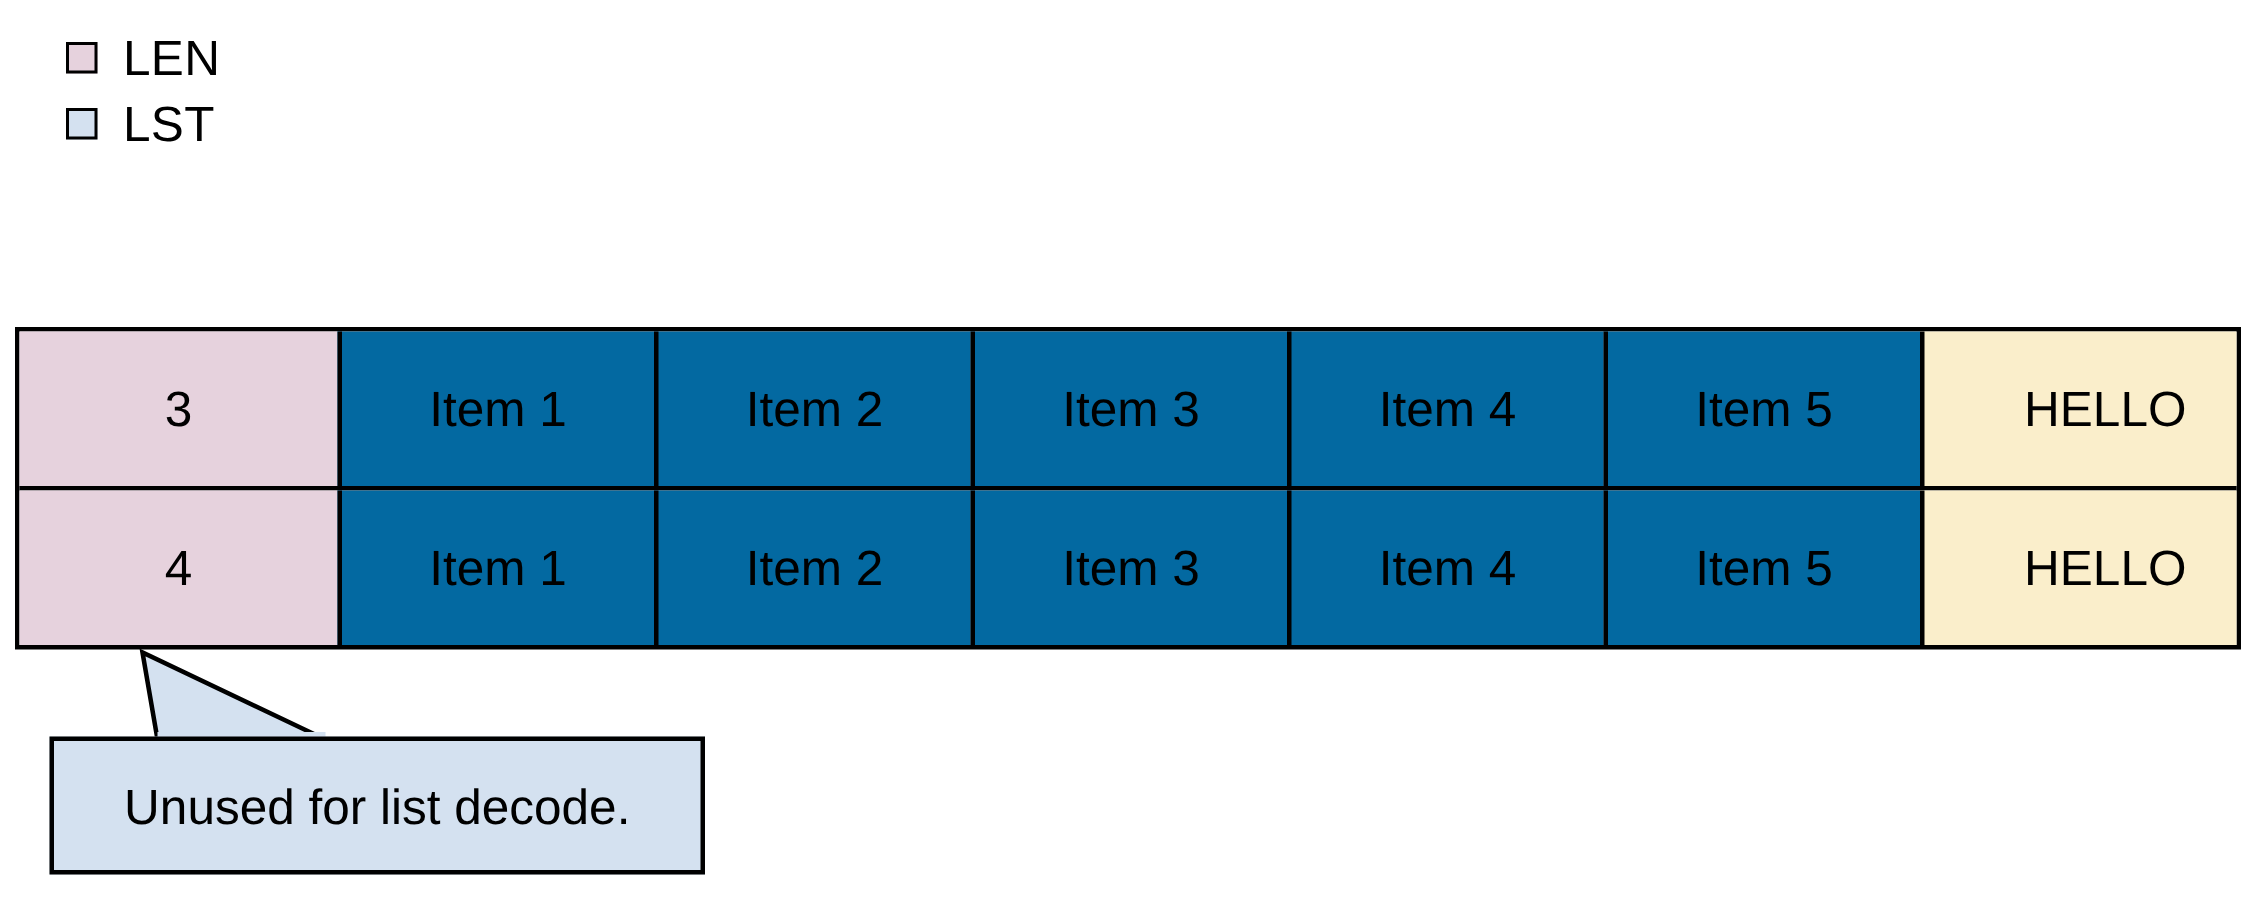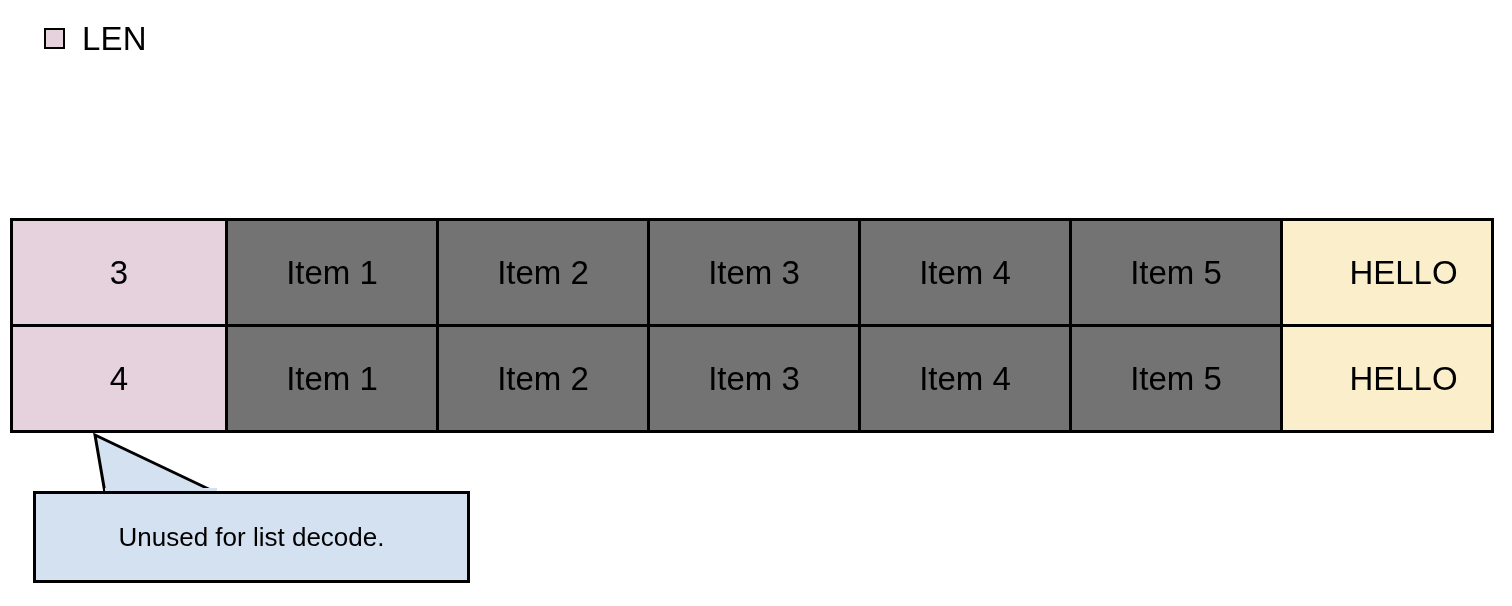--- a/index.html
+++ b/index.html
@@ -75,21 +75,21 @@
   }
   .frame-cell + .frame-cell {
     border-left: 3px solid #000000;
   }
   .cell-len {
     flex: 0 0 212px;
     background: #e6d2dd;
   }
   .cell-lst {
     flex: 1 1 0;
-    background: #737373;
+    background: #0369a1;
   }
   .cell-fld {
     flex: 0 0 211px;
     background: #faeecb;
     padding-left: 33px;
   }
 
   
   #callout-tail {
     position: absolute;
@@ -107,36 +107,40 @@
     height: 92px;
     background: #d4e1f0;
     border: 3px solid #000000;
     box-sizing: border-box;
     display: flex;
     flex-direction: column;
     align-items: center;
     justify-content: center;
   }
   .callout-line {
-    font-size: 26px;
+    font-size: 33px;
     line-height: 41px;
     white-space: nowrap;
     text-align: left;
   }
 </style>
 </head>
 <body>
 
 <div id="legend">
 
   <div class="legend-row">
     <span class="legend-swatch" style="background:#e6d2dd;"></span>
     <span class="legend-label">LEN</span>
   </div>
 
+  <div class="legend-row">
+    <span class="legend-swatch" style="background:#d4e1f0;"></span>
+    <span class="legend-label">LST</span>
+  </div>
 
 
 </div>
 
 <div id="frame-table">
 
   <div class="frame-row">
     <div class="frame-cell cell-len">3</div>
     <div class="frame-cell cell-lst">Item 1</div>
     <div class="frame-cell cell-lst">Item 2</div>

